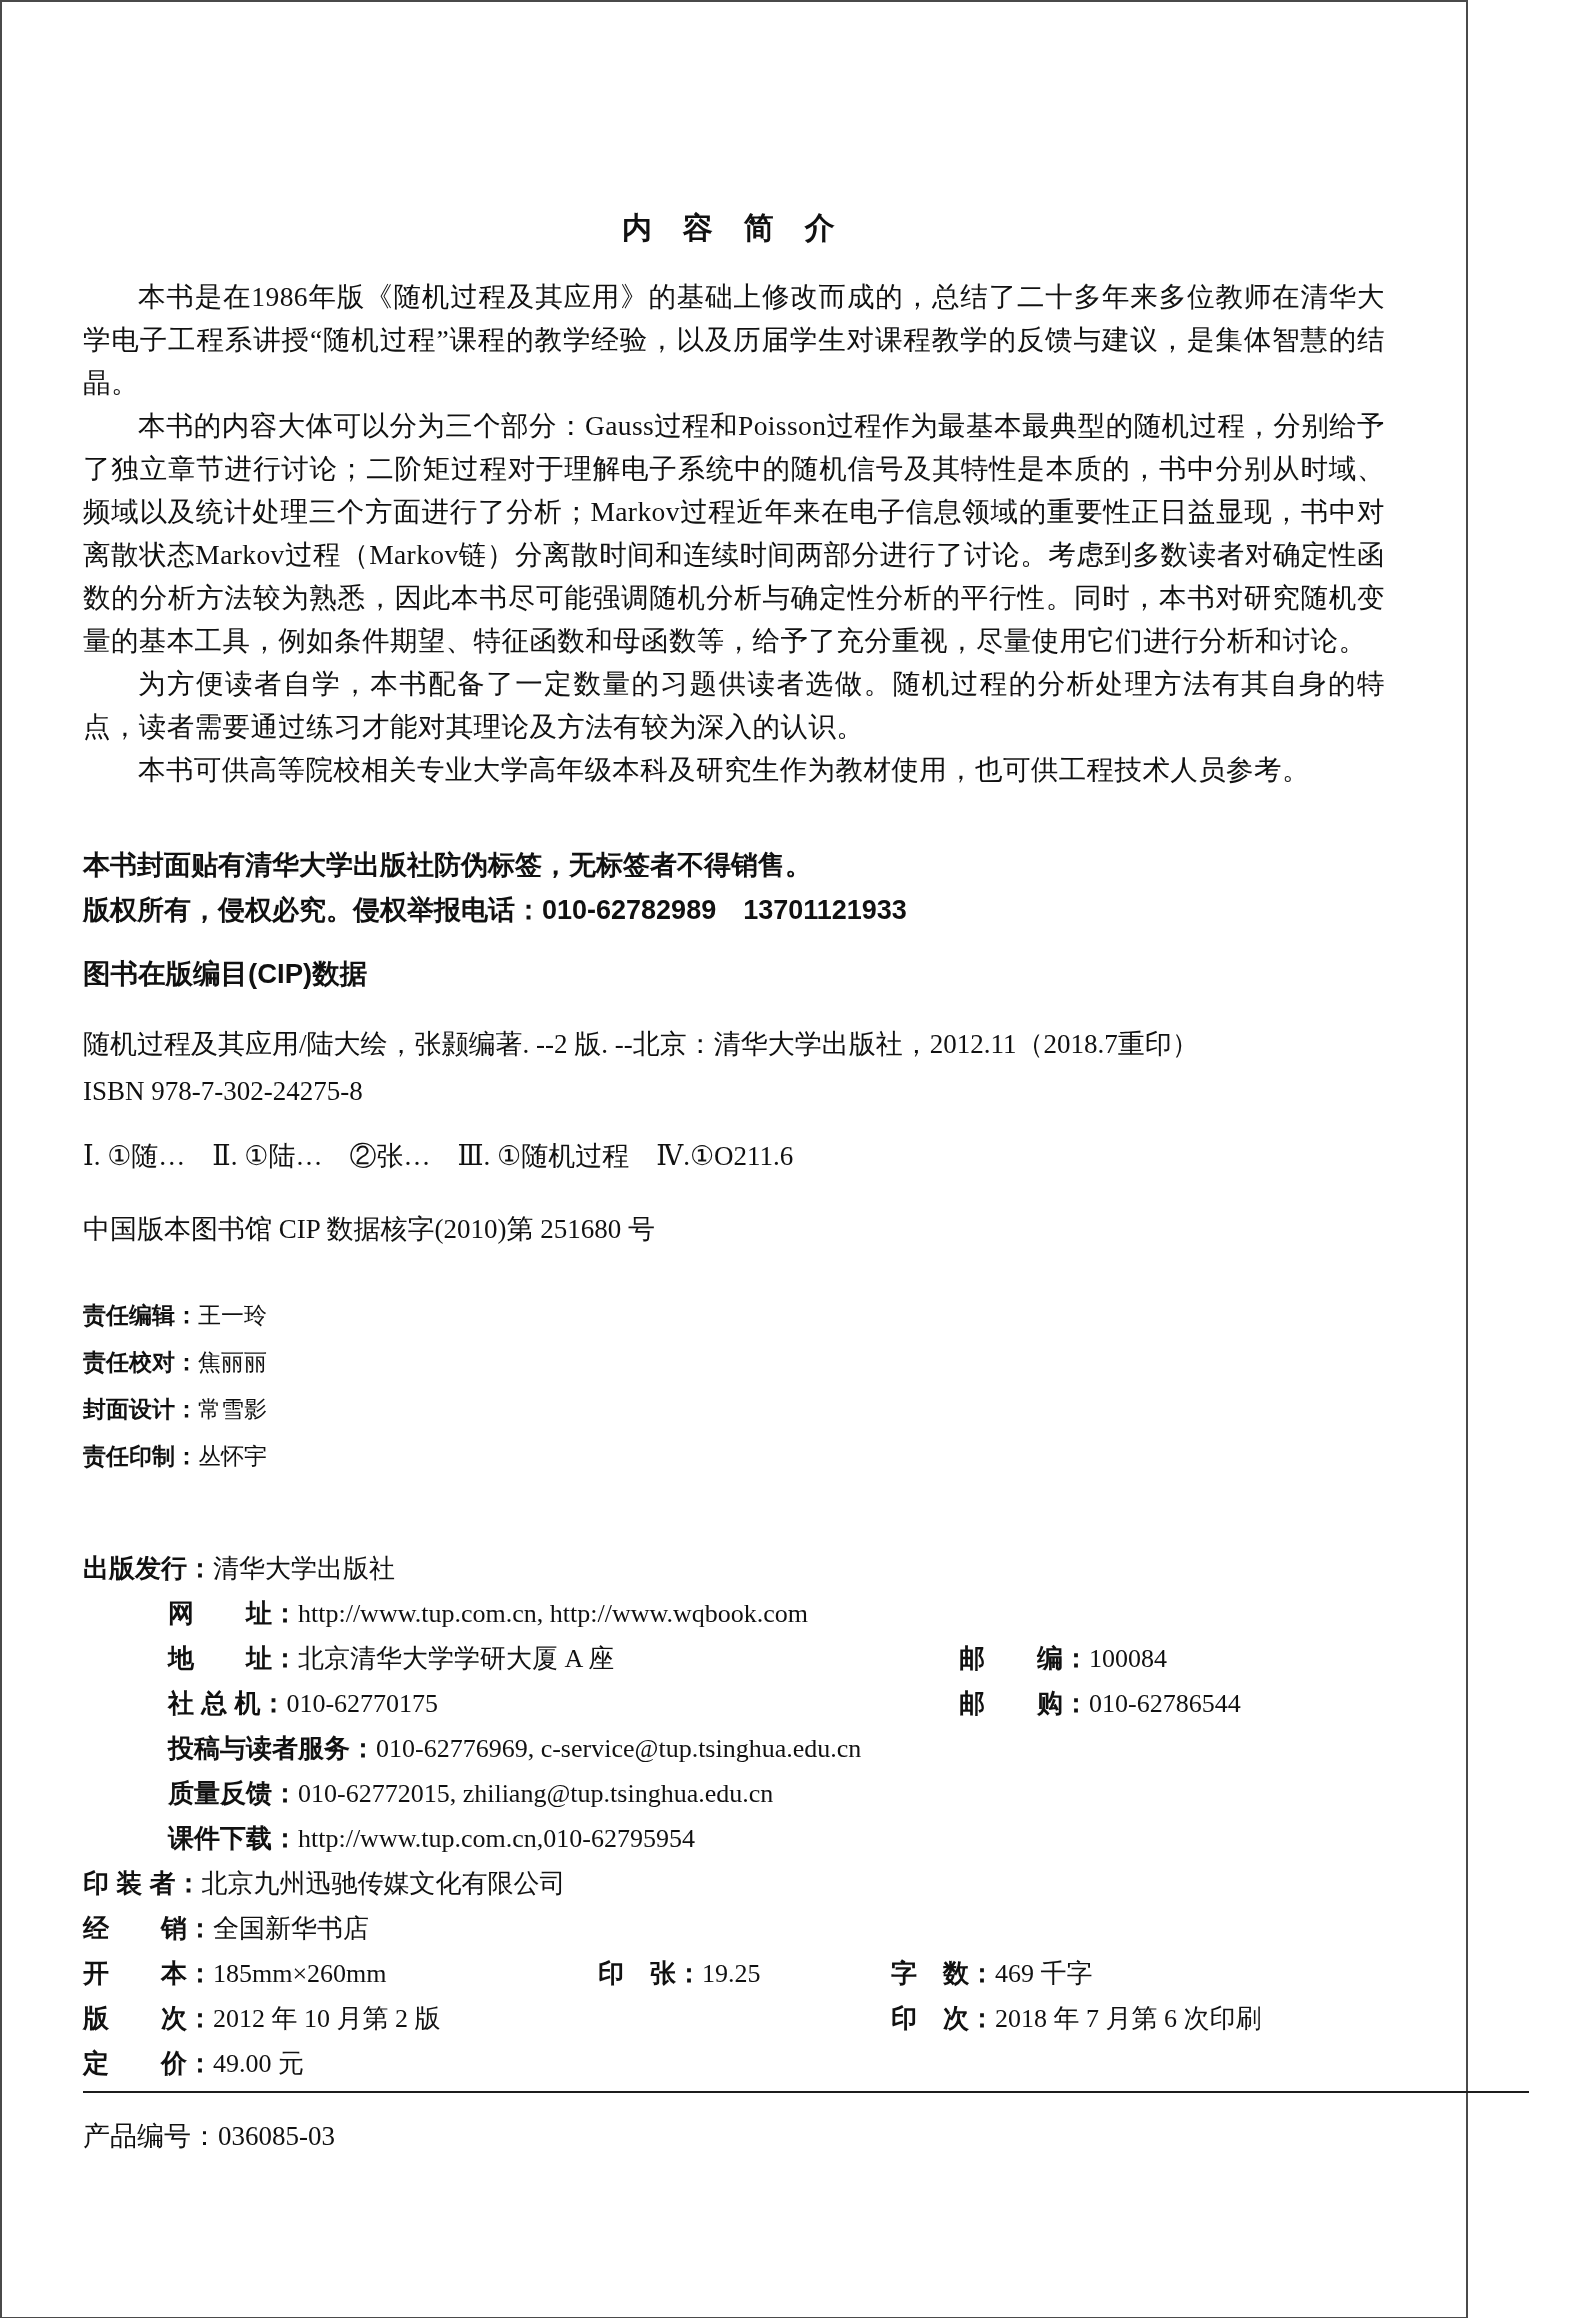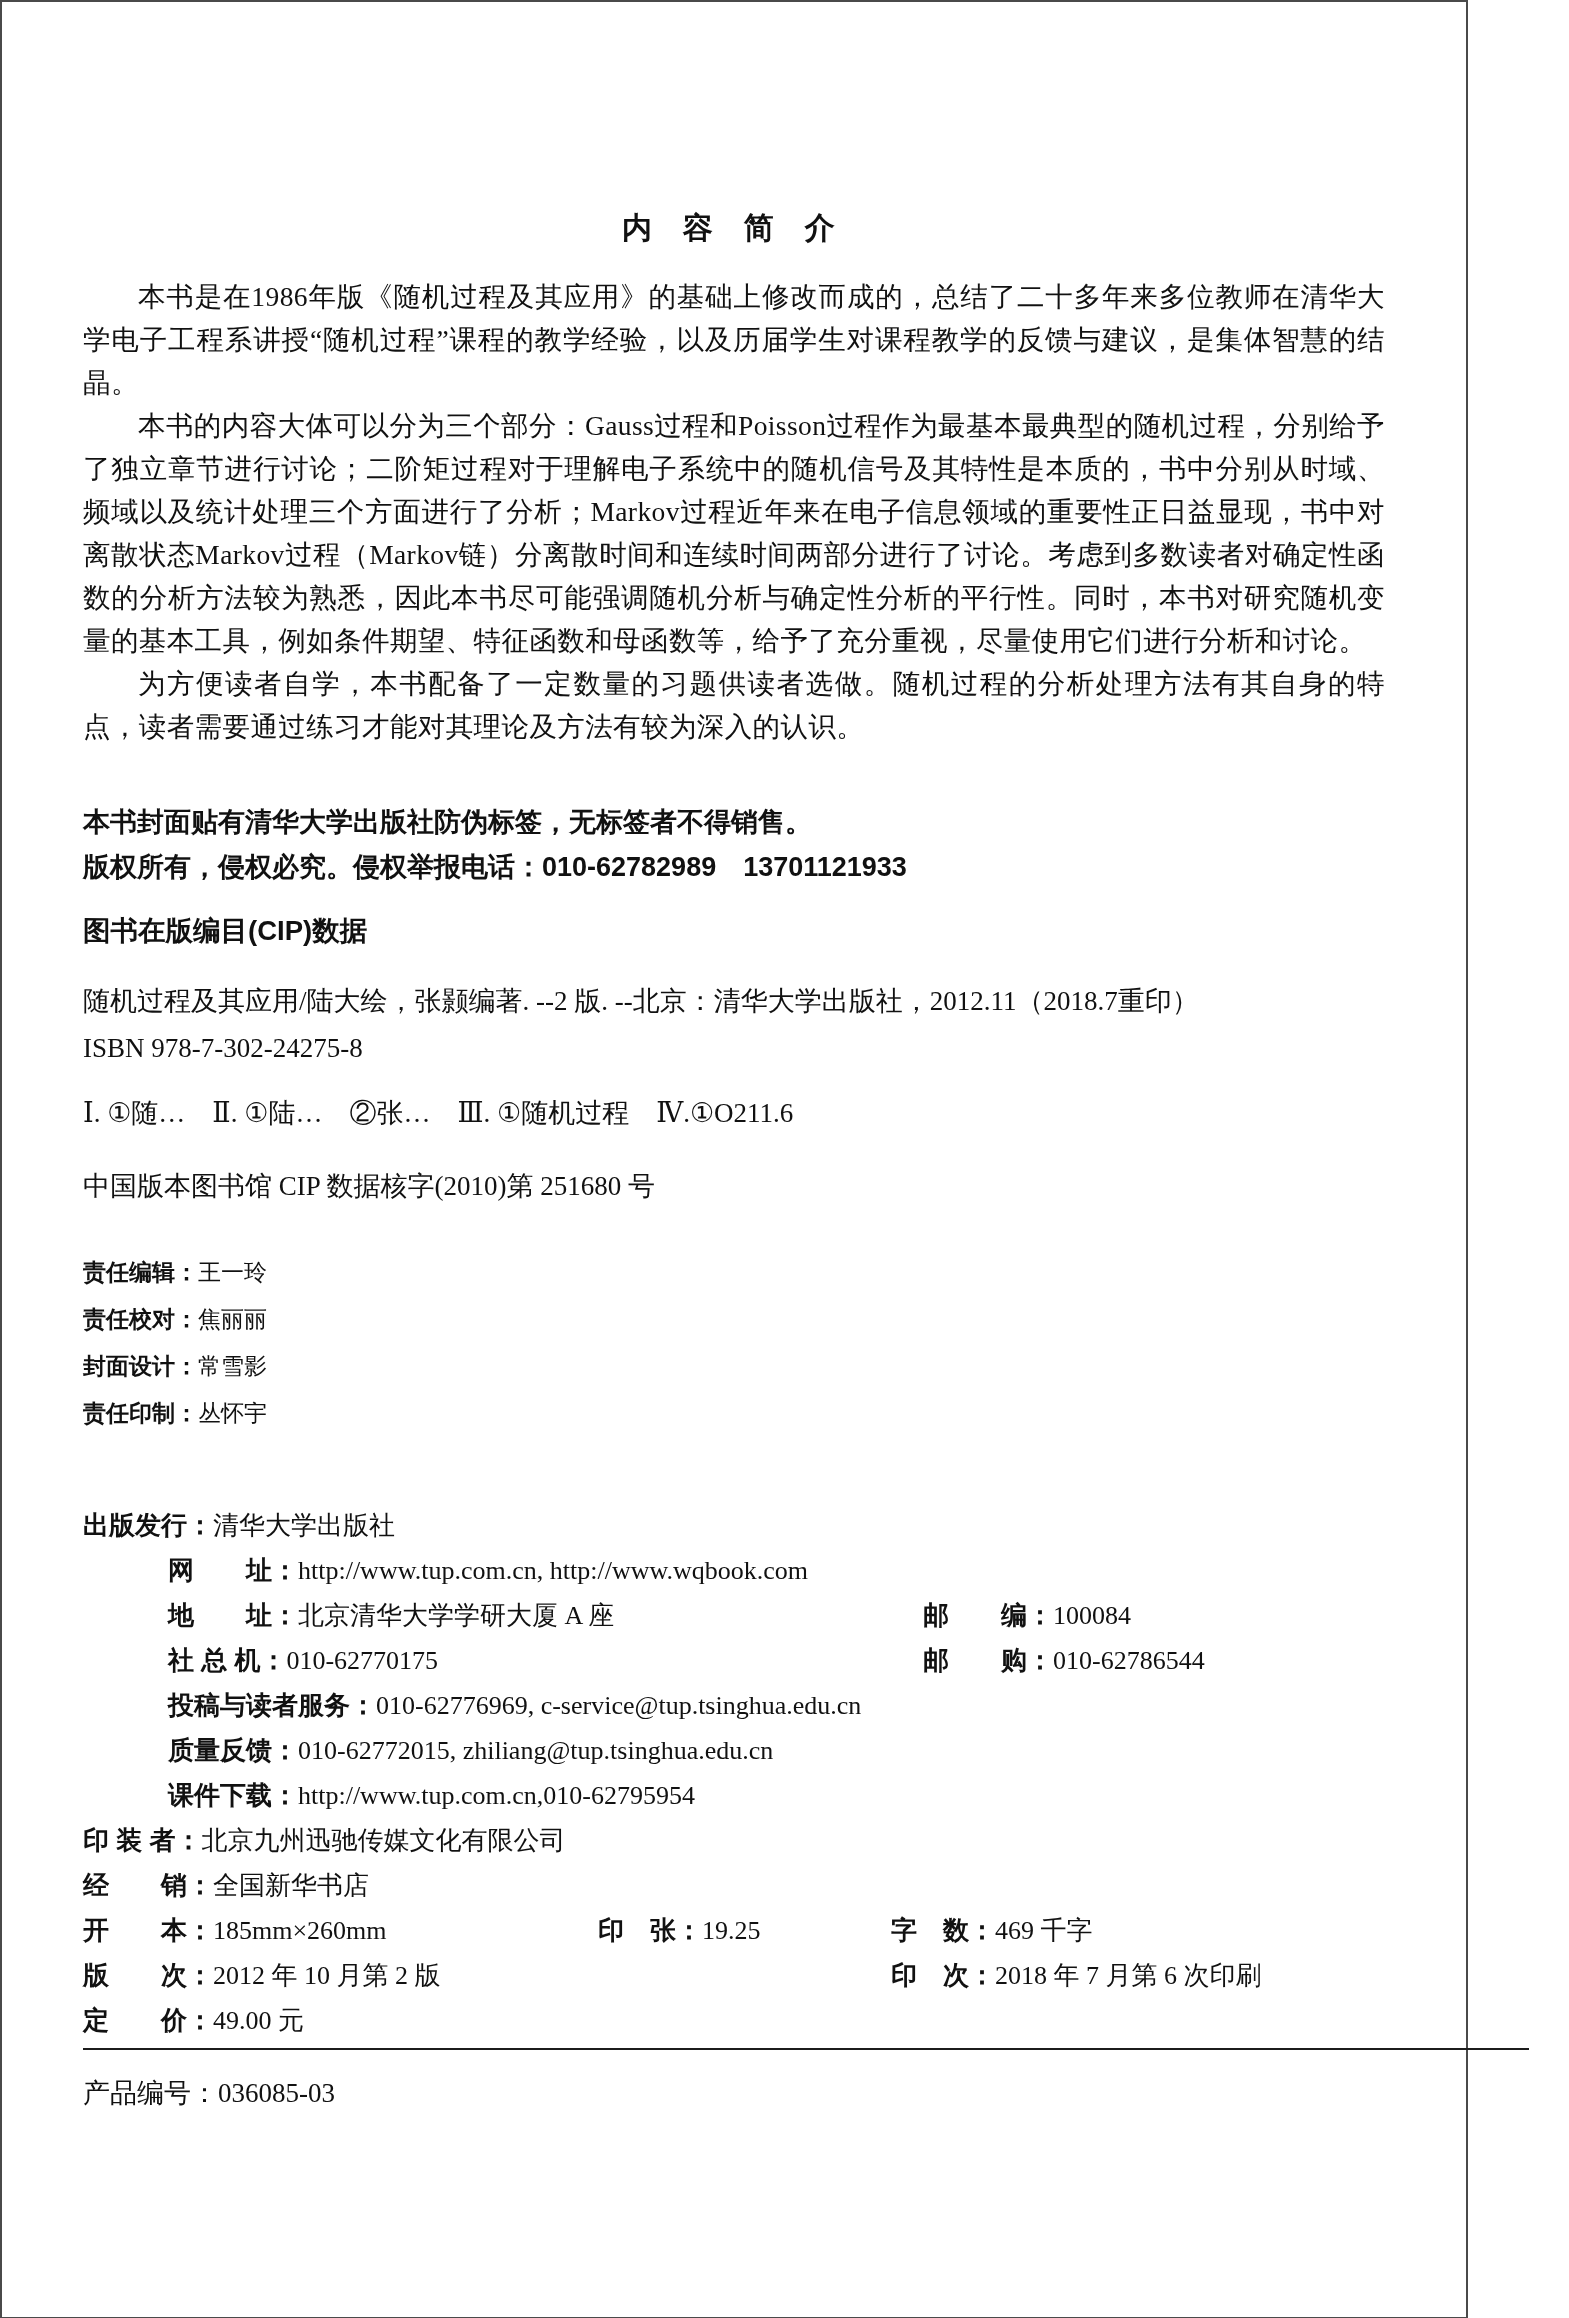--- a/index.html
+++ b/index.html
@@ -64,39 +64,40 @@
     white-space: nowrap;
   }
   .pubrow.indent { padding-left: 85px; }
   .plbl {
     font-family: "Liberation Sans", "DejaVu Sans", sans-serif;
     font-weight: bold;
   }
   .pcol { position: absolute; top: 0; }
   .at-620 { left: 515px; }
   .at-1000 { left: 808px; }
-  .at-1060 { left: 840px; }
+  .at-1060 { left: 876px; }
   .rule {
     margin-top: 4.8px;
     border-top: 2.4px solid #1c1c1c;
     width: 1446px;
   }
   .product { margin-top: 25px; font-size: 27px; line-height: 37px; }
 </style>
 </head>
 <body>
 
 <div class="page">
 
   <div class="content-title">内 容 简 介</div>
 
   <div class="intro">
     <p>本书是在1986年版《随机过程及其应用》的基础上修改而成的，总结了二十多年来多位教师在清华大学电子工程系讲授“随机过程”课程的教学经验，以及历届学生对课程教学的反馈与建议，是集体智慧的结晶。</p>
     <p>本书的内容大体可以分为三个部分：Gauss过程和Poisson过程作为最基本最典型的随机过程，分别给予了独立章节进行讨论；二阶矩过程对于理解电子系统中的随机信号及其特性是本质的，书中分别从时域、频域以及统计处理三个方面进行了分析；Markov过程近年来在电子信息领域的重要性正日益显现，书中对离散状态Markov过程（Markov链）分离散时间和连续时间两部分进行了讨论。考虑到多数读者对确定性函数的分析方法较为熟悉，因此本书尽可能强调随机分析与确定性分析的平行性。同时，本书对研究随机变量的基本工具，例如条件期望、特征函数和母函数等，给予了充分重视，尽量使用它们进行分析和讨论。</p>
     <p>为方便读者自学，本书配备了一定数量的习题供读者选做。随机过程的分析处理方法有其自身的特点，读者需要通过练习才能对其理论及方法有较为深入的认识。</p>
+    <p>本书可供高等院校相关专业大学高年级本科及研究生作为教材使用，也可供工程技术人员参考。</p>
   </div>
 
   <div class="notice">
     <div>本书封面贴有清华大学出版社防伪标签，无标签者不得销售。</div>
     <div>版权所有，侵权必究。侵权举报电话：010-62782989　13701121933</div>
   </div>
 
   <div class="cip-heading">图书在版编目(CIP)数据</div>
 
   <div class="cip-body">

